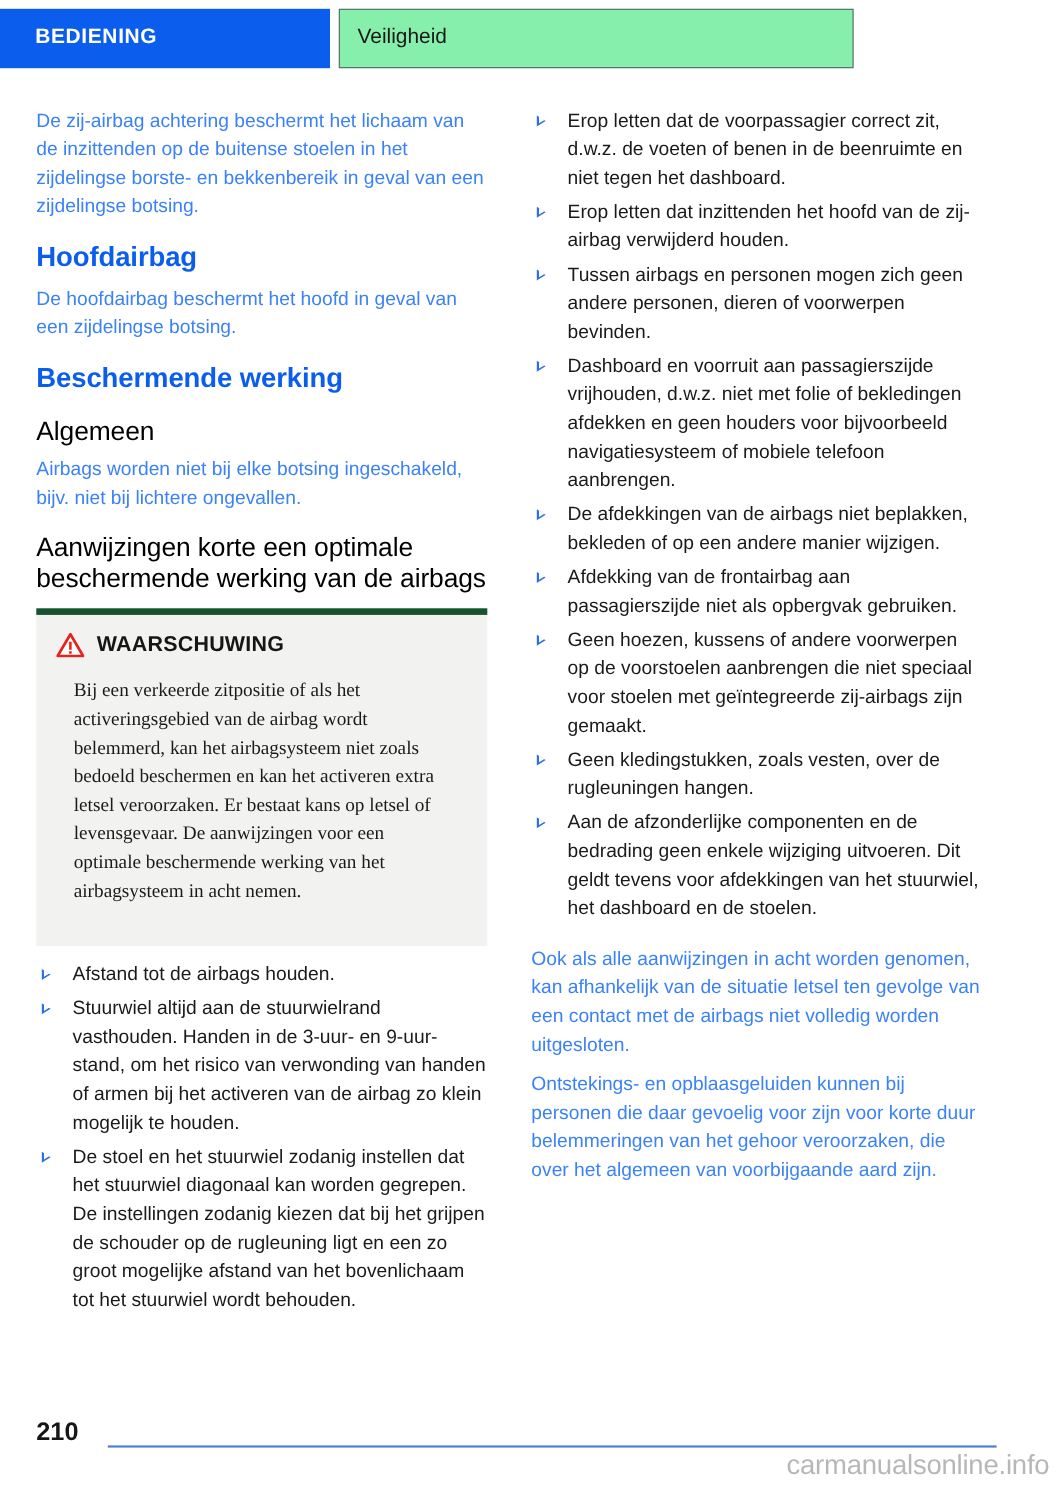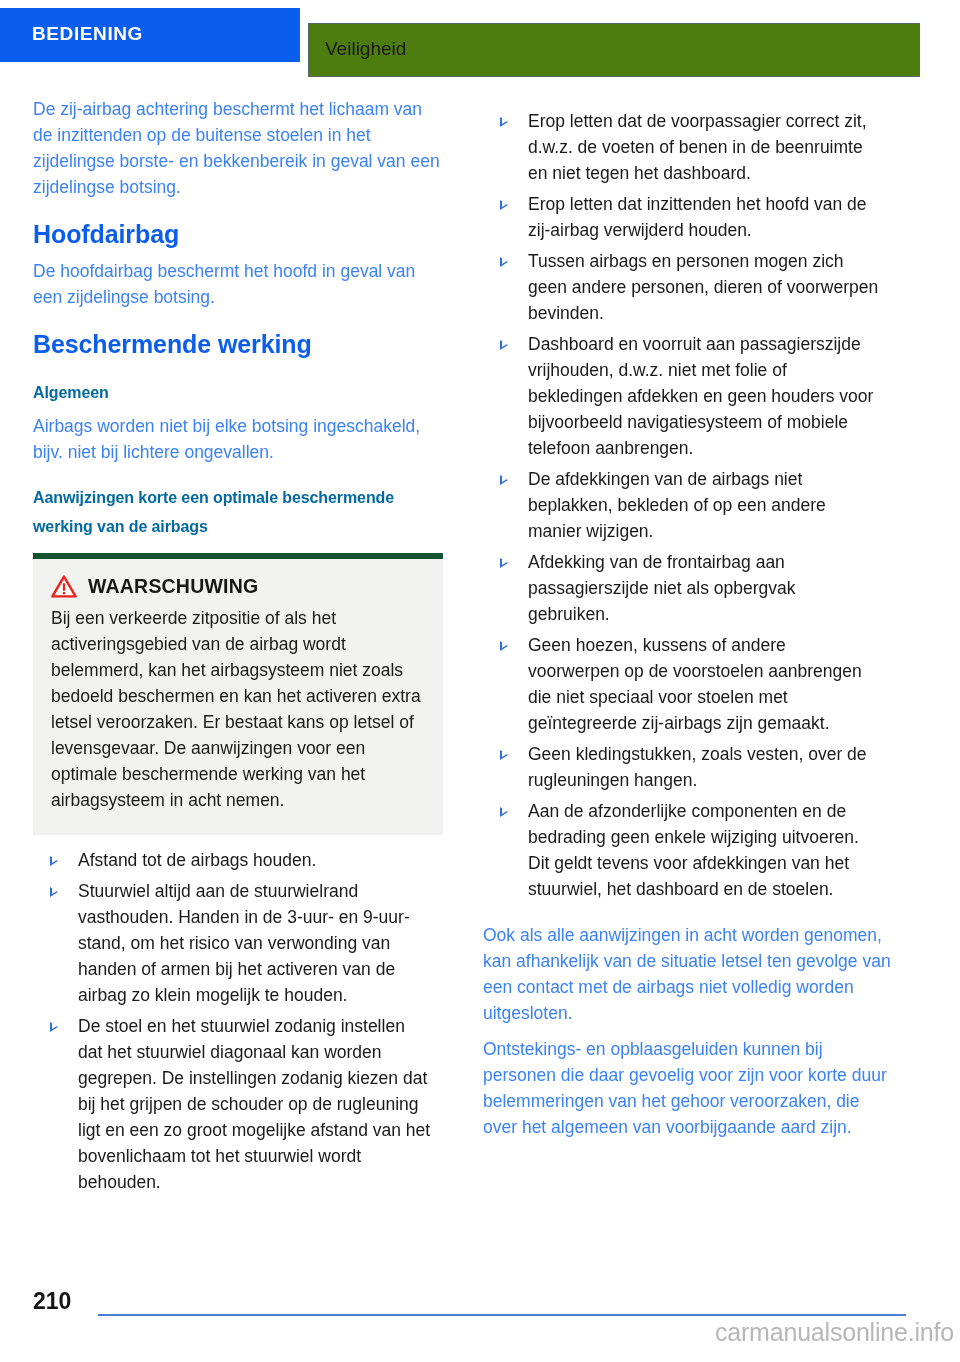--- a/index.html
+++ b/index.html
@@ -37,25 +37,25 @@
     left: 32px;
     top: 15px;
     color: #ffffff;
     font-size: 19px;
     font-weight: bold;
     letter-spacing: 0.6px;
   }
   .header-section {
     position: absolute;
     left: 308px;
-    top: 15px;
-    width: 612px;
+    top: 0;
+    width: 468px;
     height: 54px;
     border: 1.5px solid #5b6668;
-    background: #4d7c0f;
+    background: #86efac;
     box-sizing: border-box;
   }
   .header-section-label {
     position: absolute;
     left: 16px;
     top: 14px;
     color: #191919;
     font-size: 19px;
     font-weight: normal;
   }
@@ -87,24 +87,24 @@
   h2.h-blue {
     margin: 10px 0 8px 0;
     font-size: 25px;
     line-height: 32px;
     font-weight: bold;
     color: #0b5ded;
     letter-spacing: -0.1px;
   }
   h3.h-lightblue {
     margin: 18px 0 6px 0;
-    font-size: 16px;
+    font-size: 24px;
     line-height: 29px;
-    font-weight: bold;
-    color: #0369a1;
+    font-weight: normal;
+    color: #000000;
     letter-spacing: -0.1px;
   }
   h3.h-lightblue.multiline { margin-bottom: 12px; }
 
   
   .warnbox {
     margin: 10px 0 12px 0;
     background: #f2f2f0;
     border-top: 6px solid #14532d;
     padding: 16px 18px 22px 18px;
@@ -125,26 +125,27 @@
   .warn-title {
     font-size: 19.5px;
     font-weight: bold;
     color: #161616;
     letter-spacing: 0.2px;
   }
   .warn-text {
     font-size: 17.5px;
     line-height: 26px;
     color: #1a1a1a;
+    margin: 16px;
+    font-family: Liberation Serif, serif;
+  }
+
+  
+  ul.bullets {
     margin: 0;
-  }
-
-  
-  ul.bullets {
-    margin: 12px;
     padding: 0;
     list-style: none;
   }
   ul.bullets li {
     position: relative;
     padding-left: 33px;
     margin-bottom: 5px;
     font-size: 17.5px;
     line-height: 26px;
     color: #1a1a1a;

